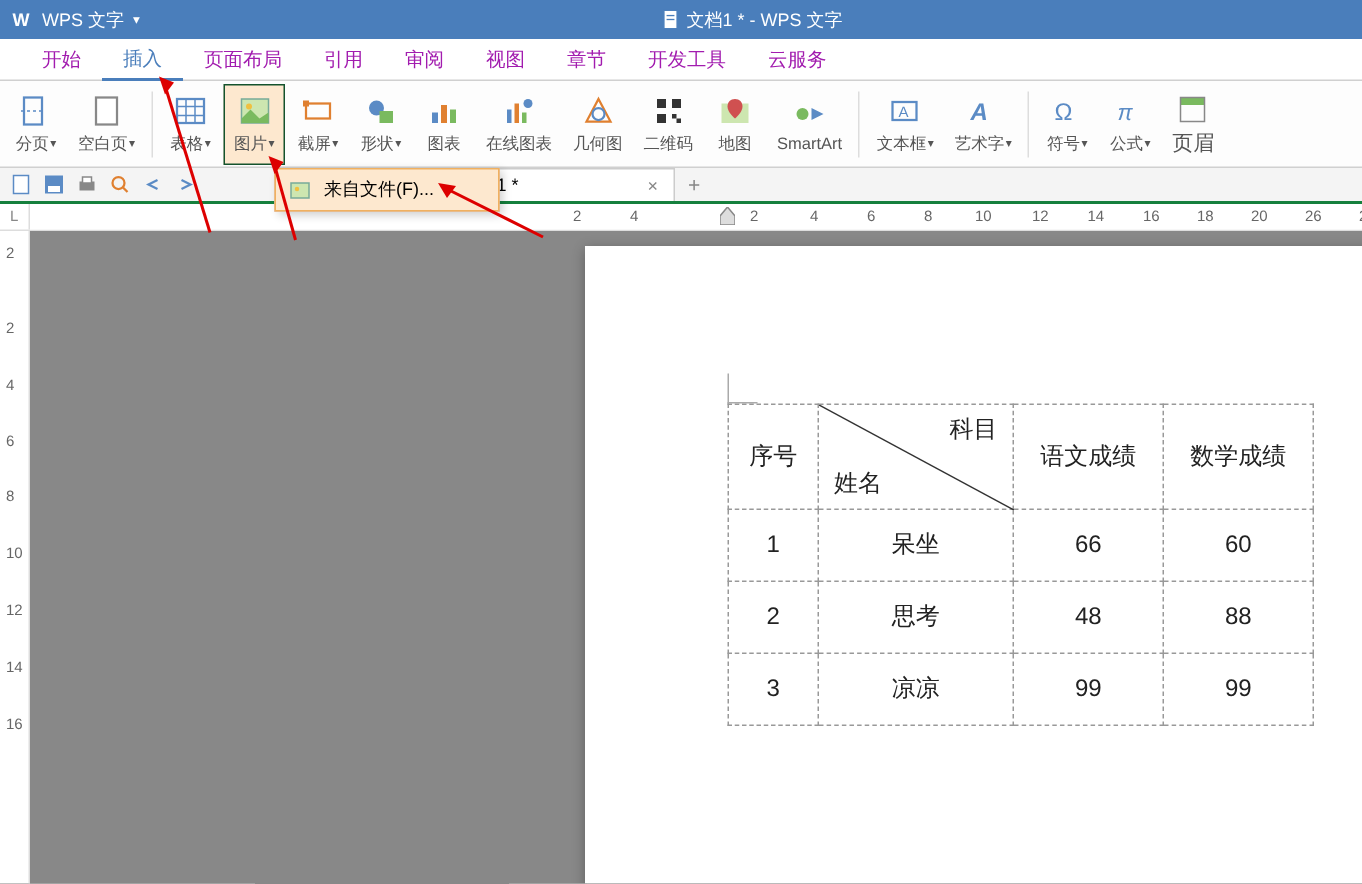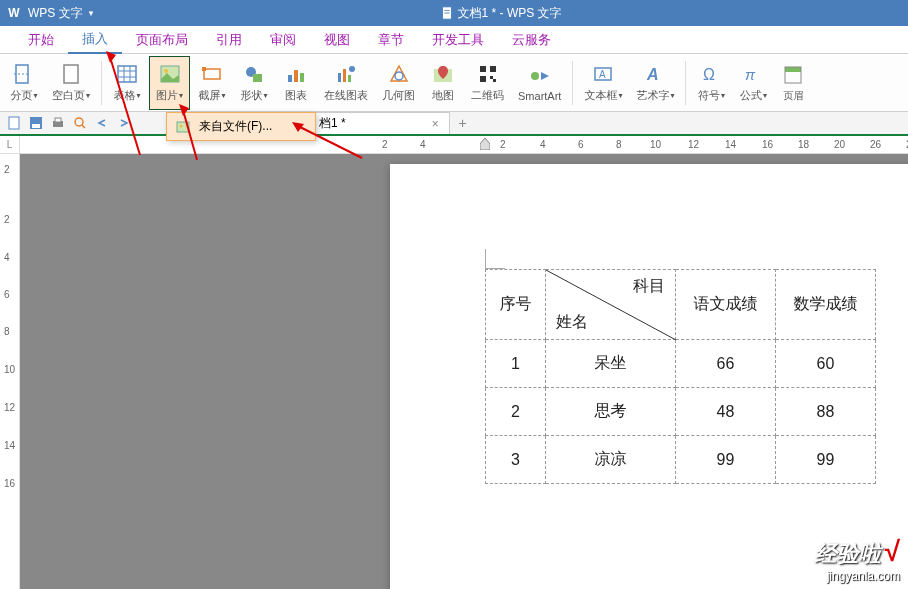--- a/index.html
+++ b/index.html
@@ -40,21 +40,21 @@
 .doc-table .hdr td { height: 70px; }
 .doc-table .row td { height: 48px; }
 .c1 { width: 60px; font-size: 14px; }
 .c2 { width: 130px; }
 .c3 { width: 100px; }
 .c4 { width: 100px; }
 .diag-cell { position: relative; padding: 0; }
 .diag-cell svg { position: absolute; top: 0; left: 0; }
 .diag-top { position: absolute; top: 6px; right: 10px; font-size: 16px; }
 .diag-bot { position: absolute; bottom: 6px; left: 10px; font-size: 16px; }
-.dropdown-menu { position: absolute; left: 166px; top: 112px; width: 150px; background: #c2410c; border: 1px solid #bbb; box-shadow: 2px 2px 6px rgba(0,0,0,0.2); z-index: 100; }
+.dropdown-menu { position: absolute; left: 183px; top: 112px; width: 150px; background: #c2410c; border: 1px solid #bbb; box-shadow: 2px 2px 6px rgba(0,0,0,0.2); z-index: 100; }
 .dd-item { padding: 5px 8px; font-size: 12px; display: flex; align-items: center; gap: 8px; cursor: pointer; }
 .dd-item.hover { background: #fde8cf; border: 1px solid #f0b060; margin: -1px; }
 .dd-icon { width: 16px; height: 16px; display: flex; align-items: center; justify-content: center; }
 .arrow { position: absolute; pointer-events: none; z-index: 200; }
 .watermark { position: absolute; right: 8px; bottom: 6px; color: #fff; font-family: Arial; text-align: right; z-index: 50; }
 .watermark .wm1 { font-size: 22px; font-weight: bold; font-style: italic; text-shadow: 1px 1px 2px #000; }
 .watermark .wm2 { font-size: 12px; text-shadow: 1px 1px 1px #000; }
 .checkmark { color: #d00; font-size: 28px; font-weight: bold; margin-left: 4px; }
 .ruler-marker { position: absolute; width: 10px; height: 10px; }
 </style>
@@ -200,45 +200,45 @@
           <circle cx="11" cy="13" r="4" fill="none" stroke="#5b8bc5" stroke-width="1.5"></circle>
         </svg>
       </div>
     <div class="ribbon-label">
         <span>几何图</span>
       </div>
   </div>
   <div class="ribbon-btn">
     <div class="ribbon-icon">
         <svg width="22" height="22">
-          <rect x="2" y="6" width="18" height="13" fill="#cde6b0"></rect>
-          <path d="M11 3 C8 3 6 5 6 8 C6 12 11 16 11 16 C11 16 16 12 16 8 C16 5 14 3 11 3" fill="#d05050"></path>
-        </svg>
-      </div>
-    <div class="ribbon-label">
-        <span>地图</span>
-      </div>
-  </div>
-  <div class="ribbon-btn">
-    <div class="ribbon-icon">
-        <svg width="22" height="22">
           <rect x="3" y="3" width="6" height="6" fill="#333"></rect>
           <rect x="13" y="3" width="6" height="6" fill="#333"></rect>
           <rect x="3" y="13" width="6" height="6" fill="#333"></rect>
           <rect x="13" y="13" width="3" height="3" fill="#333"></rect>
           <rect x="16" y="16" width="3" height="3" fill="#333"></rect>
         </svg>
       </div>
     <div class="ribbon-label">
         <span>二维码</span>
       </div>
   </div>
   <div class="ribbon-btn">
     <div class="ribbon-icon">
         <svg width="22" height="22">
+          <rect x="2" y="6" width="18" height="13" fill="#cde6b0"></rect>
+          <path d="M11 3 C8 3 6 5 6 8 C6 12 11 16 11 16 C11 16 16 12 16 8 C16 5 14 3 11 3" fill="#d05050"></path>
+        </svg>
+      </div>
+    <div class="ribbon-label">
+        <span>地图</span>
+      </div>
+  </div>
+  <div class="ribbon-btn">
+    <div class="ribbon-icon">
+        <svg width="22" height="22">
           <circle cx="6" cy="11" r="4" fill="#7aba5f"></circle>
           <polygon points="12,7 20,11 12,15" fill="#5b8bc5"></polygon>
         </svg>
       </div>
     <div class="ribbon-label">
         <span>SmartArt</span>
       </div>
   </div>
   <div class="sep"></div>
   <div class="ribbon-btn">
@@ -288,21 +288,21 @@
       </div>
   </div>
   <div class="ribbon-btn" style="min-width:26px;">
     <div class="ribbon-icon">
         <svg width="20" height="20">
           <rect x="2" y="2" width="16" height="5" fill="#7aba5f"></rect>
           <rect x="2" y="2" width="16" height="16" fill="none" stroke="#888"></rect>
         </svg>
       </div>
     <div class="ribbon-label">
-        <span style="font-size:10px;">页眉</span>
+        <span style="font-size:14px;">页眉</span>
       </div>
   </div>
 </div>
 
 <div class="qat">
   <span class="qat-icon">
       <svg width="14" height="14">
         <rect x="2" y="1" width="10" height="12" fill="#fff" stroke="#5b8bc5"></rect>
       </svg>
     </span>
@@ -414,24 +414,20 @@
         </tr>
         <tr class="row">
           <td class="c1">3</td>
           <td class="c2">凉凉</td>
           <td class="c3">99</td>
           <td class="c4">99</td>
         </tr>
       </tbody>
         </table>
     </div>
-    <div class="watermark">
-      <div><span class="wm1">经验啦</span><span class="checkmark">√</span></div>
-      <div class="wm2">jingyanla.com</div>
-    </div>
   </div>
 </div>
 
 <div class="dropdown-menu">
   <div class="dd-item hover">
     <span class="dd-icon">
         <svg width="14" height="14">
           <rect x="1" y="2" width="12" height="10" fill="#cde6b0" stroke="#7a9"></rect>
           <circle cx="5" cy="6" r="1.5" fill="#f0c040"></circle>
         </svg>

